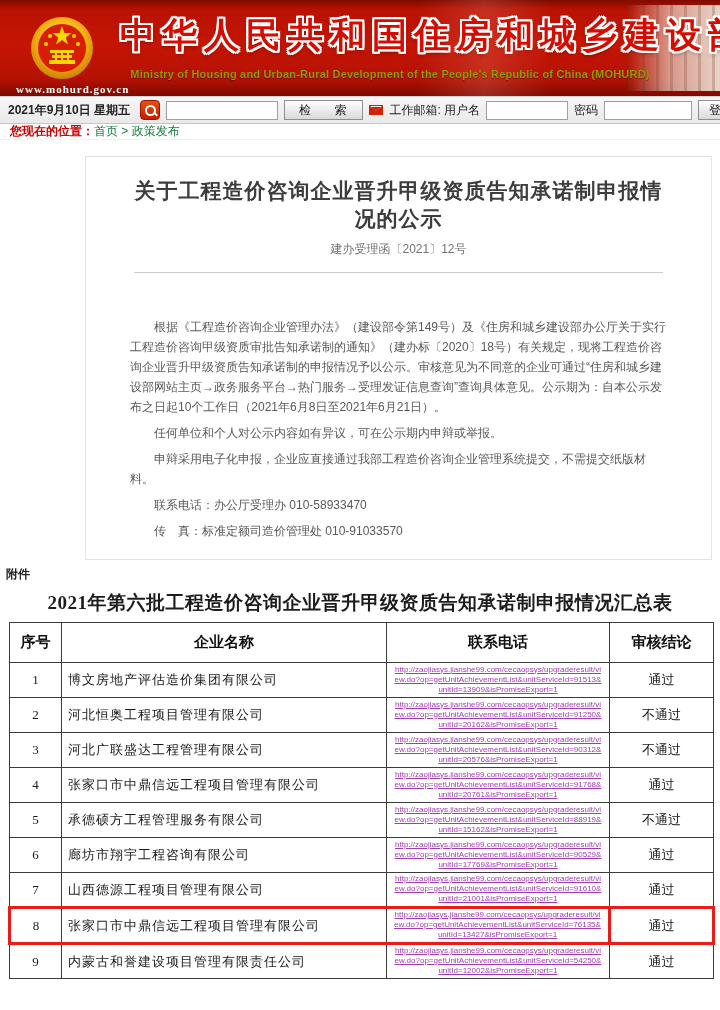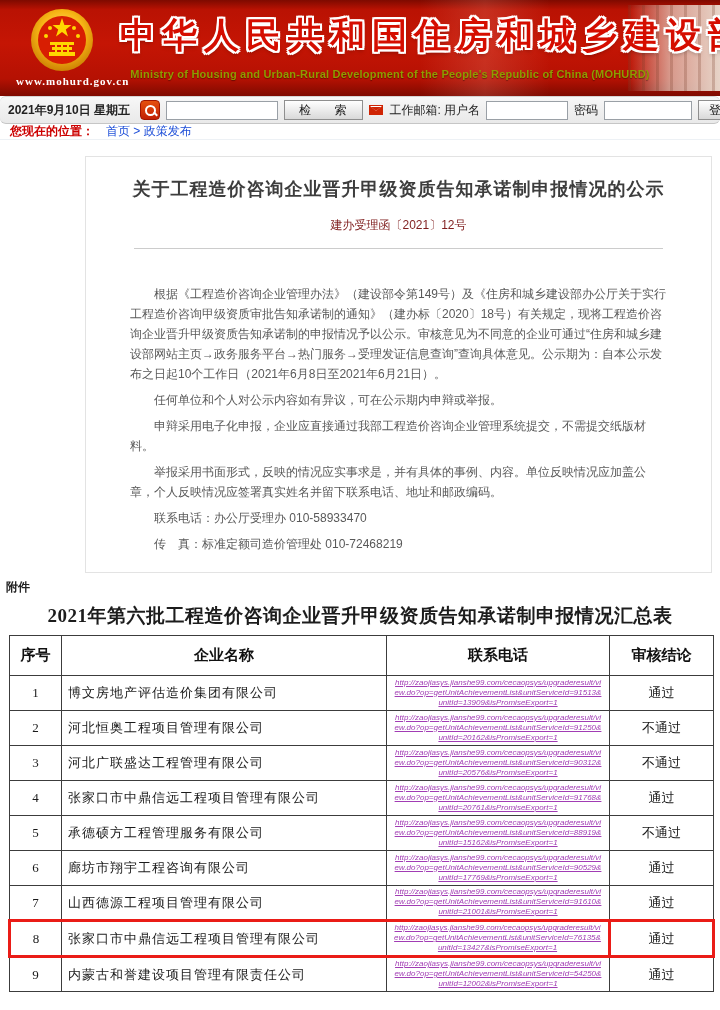--- a/index.html
+++ b/index.html
@@ -7,34 +7,34 @@
 
   
   .banner { position:relative; height:96px; overflow:hidden;
     background:linear-gradient(180deg,#7e0a00 0%,#b91203 10%,#c51504 45%,#b51103 82%,#7e0a00 100%); }
   .banner .building { position:absolute; right:0; top:5px; bottom:5px; width:92px;
     background:linear-gradient(90deg, rgba(197,21,4,0) 0%, rgba(226,196,183,.75) 45%, #e7d4c8 100%); }
   .banner .building .win { position:absolute; inset:0;
     background:repeating-linear-gradient(90deg, rgba(120,60,40,.25) 0 3px, rgba(255,255,255,0) 3px 14px); }
   .banner .midglow { position:absolute; left:420px; top:0; bottom:0; width:130px;
     background:linear-gradient(90deg, rgba(255,190,170,0) 0%, rgba(255,180,160,.18) 50%, rgba(255,190,170,0) 100%); }
-  .emblem-box { position:absolute; left:16px; top:4px; width:92px; height:88px; text-align:center; }
+  .emblem-box { position:absolute; left:16px; top:12px; width:92px; height:88px; text-align:center; }
   .emblem-box svg { display:block; margin:2px auto 0; }
   .site-url { color:#fff; font-size:11px; letter-spacing:1px; font-weight:bold;
     font-family:"Liberation Serif", serif; margin-top:1px; }
   .banner-titles { position:absolute; left:120px; right:60px; top:12px; text-align:center; }
   .cn-title { font-size:35px; font-weight:bold; letter-spacing:7px; color:#d50d00; white-space:nowrap;
     text-shadow:-2px 0 0 #fff, 2px 0 0 #fff, 0 -2px 0 #fff, 0 2px 0 #fff,
                 -2px -2px 0 #fff, 2px 2px 0 #fff, -2px 2px 0 #fff, 2px -2px 0 #fff, 0 3px 4px rgba(0,0,0,.35); }
   .en-title { margin-top:9px; font-size:11px; font-weight:bold; color:#8f9b00; letter-spacing:.2px;
     text-shadow:0 1px 1px rgba(0,0,0,.4); }
 
   
   .toolbar { height:28px; background:linear-gradient(#f7f7f7,#e9e9e9); border-top:1px solid #d4d4d4;
-    border-bottom:1px solid #c6c6c6; display:flex; align-items:center; padding:0 8px; gap:6px; font-size:12px;border-radius:6px; }
+    border-bottom:1px solid #c6c6c6; display:flex; align-items:center; padding:0 8px; gap:6px; font-size:12px; }
   .toolbar .date { font-weight:bold; color:#222; margin-right:4px; white-space:nowrap; }
   .mag-icon { width:20px; height:20px; background:linear-gradient(#e5500f,#c21f02); border:1px solid #a01500;
     border-radius:4px; position:relative; flex:0 0 auto; }
   .mag-icon::before { content:""; position:absolute; left:4px; top:4px; width:7px; height:7px;
     border:2px solid #fff; border-radius:50%; }
   .mag-icon::after { content:""; position:absolute; left:12px; top:12px; width:5px; height:2px;
     background:#fff; transform:rotate(45deg); }
   .tb-input { height:19px; border:1px solid #9aa0a6; background:#fff; font-size:11px; padding:0 4px; }
   .inp-search { width:112px; }
   .inp-user { width:82px; }
@@ -46,43 +46,43 @@
   .mail-icon::before { content:""; position:absolute; left:1px; top:1px; border-left:6px solid transparent;
     border-right:6px solid transparent; border-top:5px solid #fff; }
   .mail-icon::after { content:""; position:absolute; left:2px; top:2px; border-left:5px solid transparent;
     border-right:5px solid transparent; border-top:4px solid #cf2404; }
   .tb-label { color:#222; white-space:nowrap; }
 
   
   .breadcrumb { height:16px; display:flex; align-items:center; padding:0 10px; font-size:12px;
     border-bottom:1px solid #edf1f5; background:#fff; }
   .breadcrumb .pre { color:#cc0000; font-weight:bold; }
-  .breadcrumb .path { color:#1d4ed8; margin-left:12px; }
+  .breadcrumb .path { color:#15803d; margin-left:0; }
 
   
   .doc { margin:16px 8px 0 85px; border:1px solid #e3e3e3; background:#fff; padding:20px 44px 12px; }
-  .doc-title { text-align:center; font-size:18px; font-weight:bold; color:#3d3d3d; letter-spacing:1px; }
-  .doc-number { text-align:center; font-size:12px; color:#7f1d1d; margin-top:16px; }
+  .doc-title { text-align:center; font-size:21px; font-weight:bold; color:#3d3d3d; letter-spacing:1px; }
+  .doc-number { text-align:center; font-size:12px; color:#737373; margin-top:8px; }
   .doc-hr { border:none; border-top:1px solid #ccc; margin:14px 4px 0; }
-  .doc-body { margin-top:35px; }
+  .doc-body { margin-top:44px; }
   .doc-body p { font-size:12px; color:#595959; line-height:20px; text-indent:2em; margin-bottom:6px; }
 
   
   .attachment { font-size:12px; font-weight:bold; color:#222; margin:6px 0 7px 6px; }
   .table-title { text-align:center; font-family:"Liberation Serif", serif; font-weight:bold;
     font-size:19px; color:#1c1c1c; margin:4px 0 6px; letter-spacing:.5px; }
   table.results { width:704px; margin:0 8px; border-collapse:collapse; table-layout:fixed; }
   table.results col.c-no { width:52px; } table.results col.c-company { width:325px; }
   table.results col.c-url { width:223px; } table.results col.c-result { width:104px; }
   table.results th, table.results td { border:1px solid #3c3c3c; }
   table.results th { height:40px; font-family:"Liberation Serif", serif; font-size:15px; color:#111; }
   table.results td { height:35px; font-family:"Liberation Serif", serif; font-size:13px; color:#1a1a1a; }
   td.no, td.result { text-align:center; }
   td.company { padding-left:6px; letter-spacing:1px; }
-  td.url { text-align:center; padding:1px 6px;font-style:italic; }
+  td.url { text-align:center; padding:1px 6px; }
   td.url a { font-family:"Liberation Sans", sans-serif; font-size:8px; line-height:10px; color:#a13cb4;
     text-decoration:underline; word-break:break-all; display:inline-block; }
   tr.hl td { border-top:3px solid #ea1c17; border-bottom:3px solid #ea1c17; }
   tr.hl td:first-child { border-left:3px solid #ea1c17; }
   tr.hl td:last-child { border-left:3px solid #ea1c17; border-right:3px solid #ea1c17; }
 </style>
 </head>
 <body>
 
 <div class="banner">
@@ -141,23 +141,22 @@
 </div>
 
 <div class="doc">
   <div class="doc-title">关于工程造价咨询企业晋升甲级资质告知承诺制申报情况的公示</div>
   <div class="doc-number">建办受理函〔2021〕12号</div>
   <hr class="doc-hr">
   <div class="doc-body">
     <p>根据《工程造价咨询企业管理办法》（建设部令第149号）及《住房和城乡建设部办公厅关于实行工程造价咨询甲级资质审批告知承诺制的通知》（建办标〔2020〕18号）有关规定，现将工程造价咨询企业晋升甲级资质告知承诺制的申报情况予以公示。审核意见为不同意的企业可通过“住房和城乡建设部网站主页→政务服务平台→热门服务→受理发证信息查询”查询具体意见。公示期为：自本公示发布之日起10个工作日（2021年6月8日至2021年6月21日）。</p>
     <p>任何单位和个人对公示内容如有异议，可在公示期内申辩或举报。</p>
     <p>申辩采用电子化申报，企业应直接通过我部工程造价咨询企业管理系统提交，不需提交纸版材料。</p>
-    <p>举报采用书面形式，反映的情况应实事求是，并有具体的事例、内容。单位反映情况应加盖公章，个人反映情况应签署真实姓名并留下联系电话、地址和邮政编码。</p>
     <p>联系电话：办公厅受理办  010-58933470</p>
-    <p>传　真：标准定额司造价管理处  010-72468219</p>
+    <p>传　真：标准定额司造价管理处  010-91033570</p>
   </div>
 </div>
 
 <div class="attachment">附件</div>
 <div class="table-title">2021年第六批工程造价咨询企业晋升甲级资质告知承诺制申报情况汇总表</div>
 
 <table class="results">
   <colgroup>
       <col class="c-no">
       <col class="c-company">

